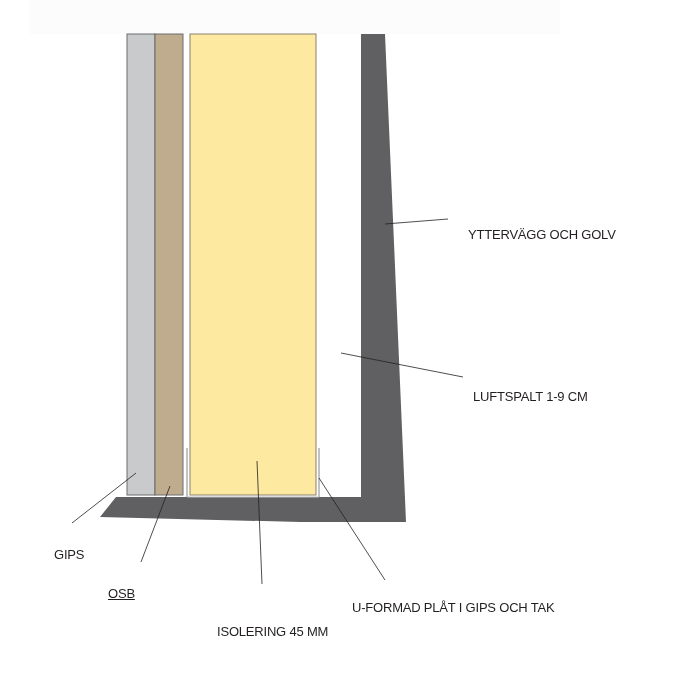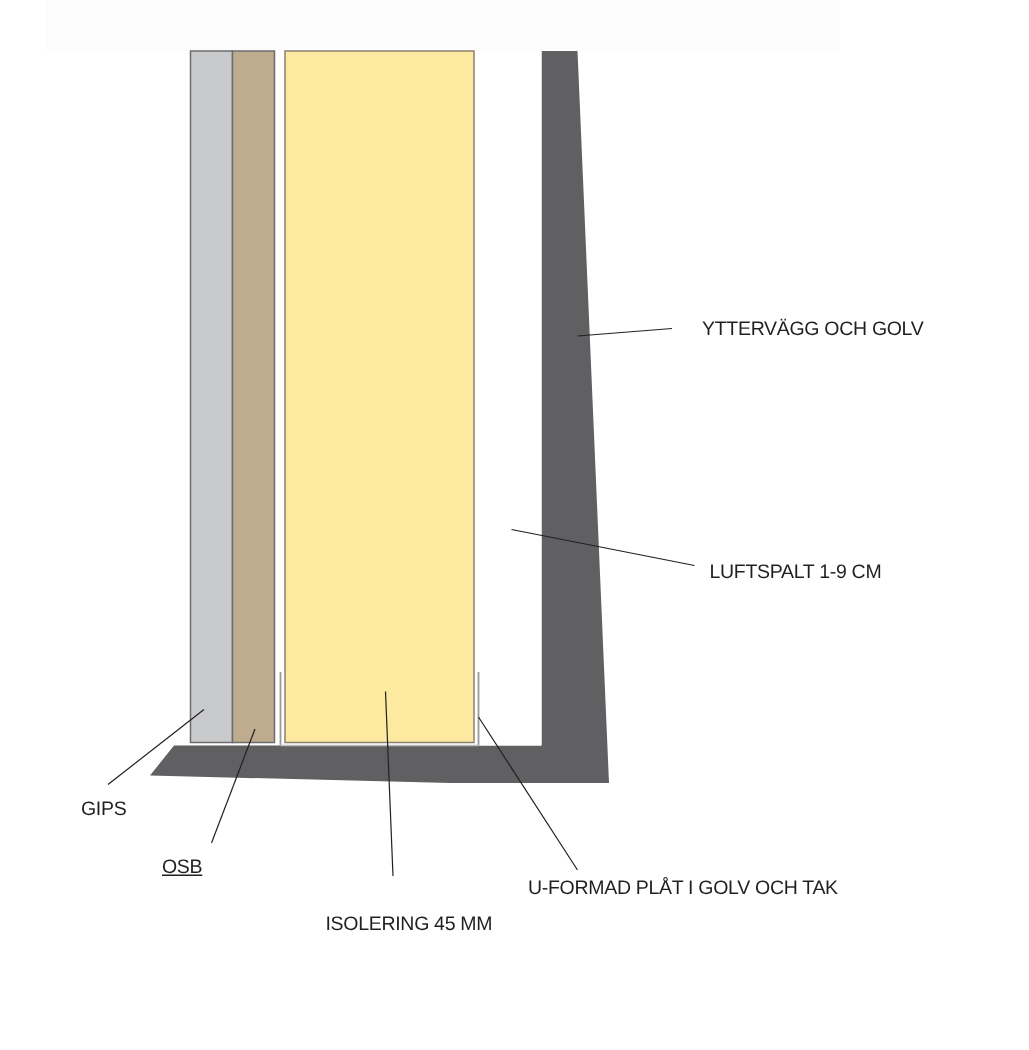--- a/index.html
+++ b/index.html
@@ -1,19 +1,19 @@
 <!DOCTYPE html>
 <html><head>
 <meta charset="utf-8">
 <style>
   html, body { margin: 0; padding: 0; background: #ffffff; }
   body { width: 686px; height: 700px; position: relative; overflow: hidden; }
   .topband { position: absolute; left: 30px; top: 0; width: 530px; height: 34px; background: #fcfcfc; }
   svg { position: absolute; left: 0; top: 0; }
-  .lbl { position: absolute; font-family: "Liberation Sans", sans-serif; font-size: 13px; color: #231f20; white-space: nowrap; letter-spacing: -0.2px; }
+  .lbl { position: absolute; font-family: "Liberation Sans", sans-serif; font-size: 13px; color: #231f20; white-space: nowrap; letter-spacing: -0.2px; margin-top: 16px; }
 </style>
 </head>
 <body>
 
 <div class="topband"></div>
 
 <svg width="686" height="700" viewBox="0 0 686 700">
 
   <polygon points="361,34 385,34 406,522 300,522 100,517 116,497 361,497" fill="#606062"></polygon>
 
@@ -37,13 +37,13 @@
     <line x1="257" y1="461" x2="262" y2="584"></line>
     <line x1="319" y1="478" x2="385" y2="580"></line>
   </g>
 </svg>
 
 <div class="lbl" style="left:468px; top:211px;">YTTERVÄGG OCH GOLV</div>
 <div class="lbl" style="left:473px; top:373px;">LUFTSPALT 1-9 CM</div>
 <div class="lbl" style="left:54px; top:531px;text-align:right;">GIPS</div>
 <div class="lbl" style="left:108px; top:570px;text-decoration:underline;">OSB</div>
 <div class="lbl" style="left:217px; top:608px;">ISOLERING 45 MM</div>
-<div class="lbl" style="left:352px; top:584px;">U-FORMAD PLÅT I GOLV OCH TAK</div>
+<div class="lbl" style="left:352px; top:584px;">U-FORMAD PLÅT I GIPS OCH TAK</div>
 
 </body></html>

